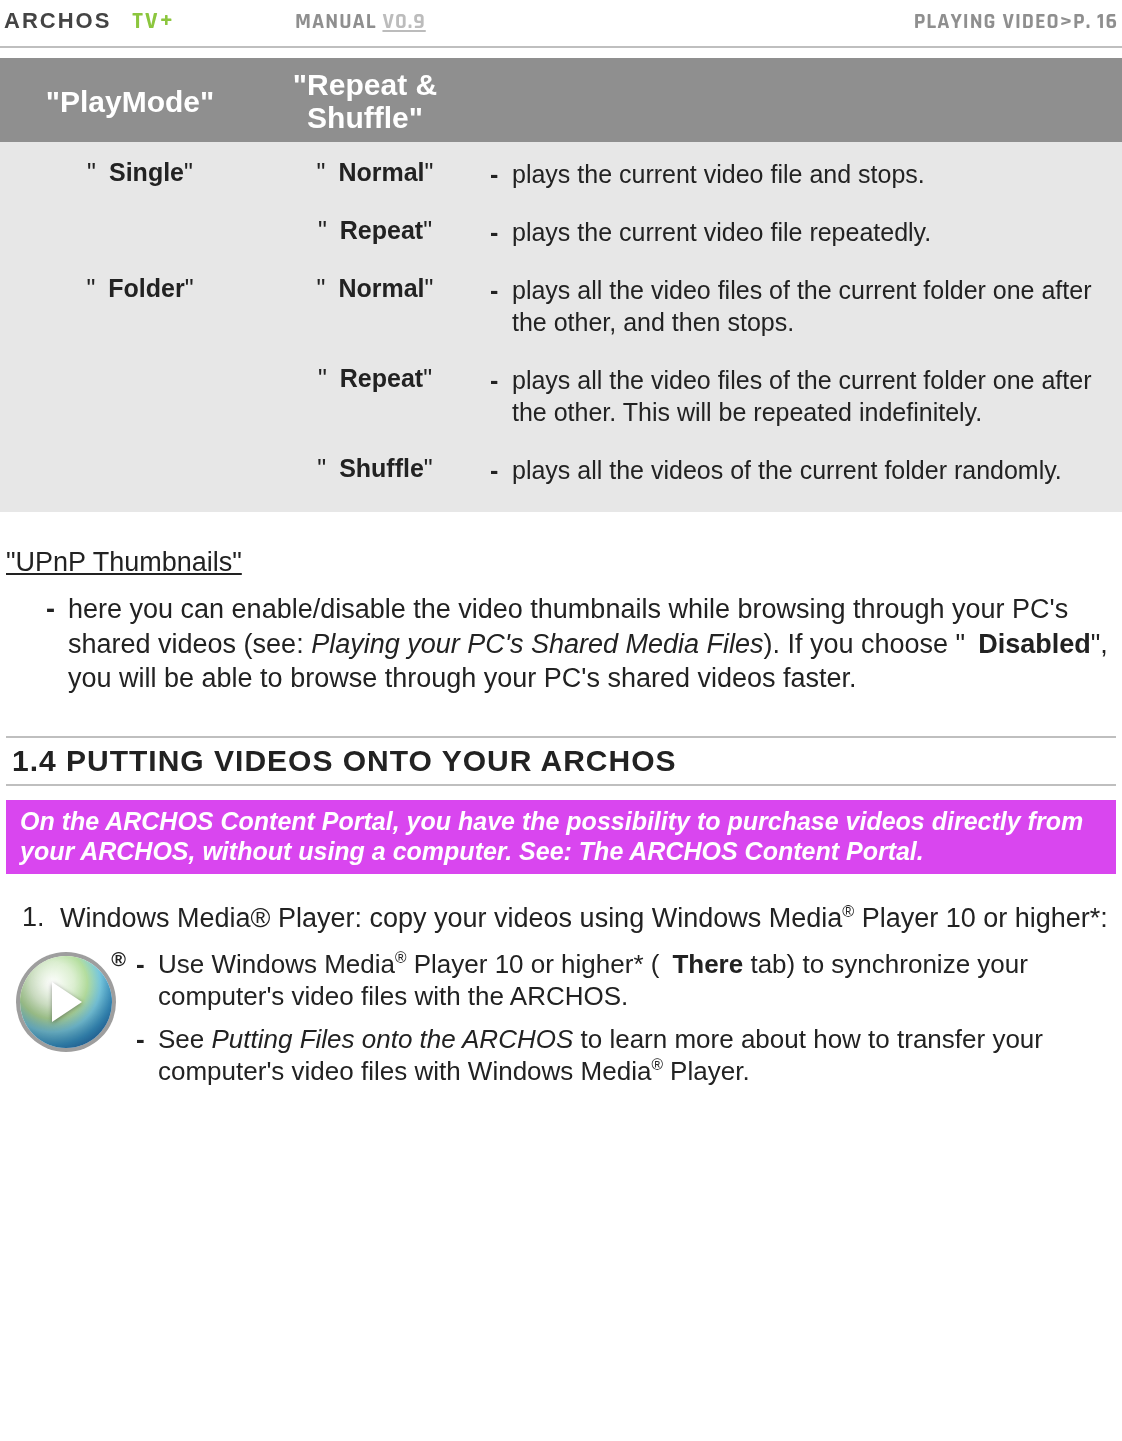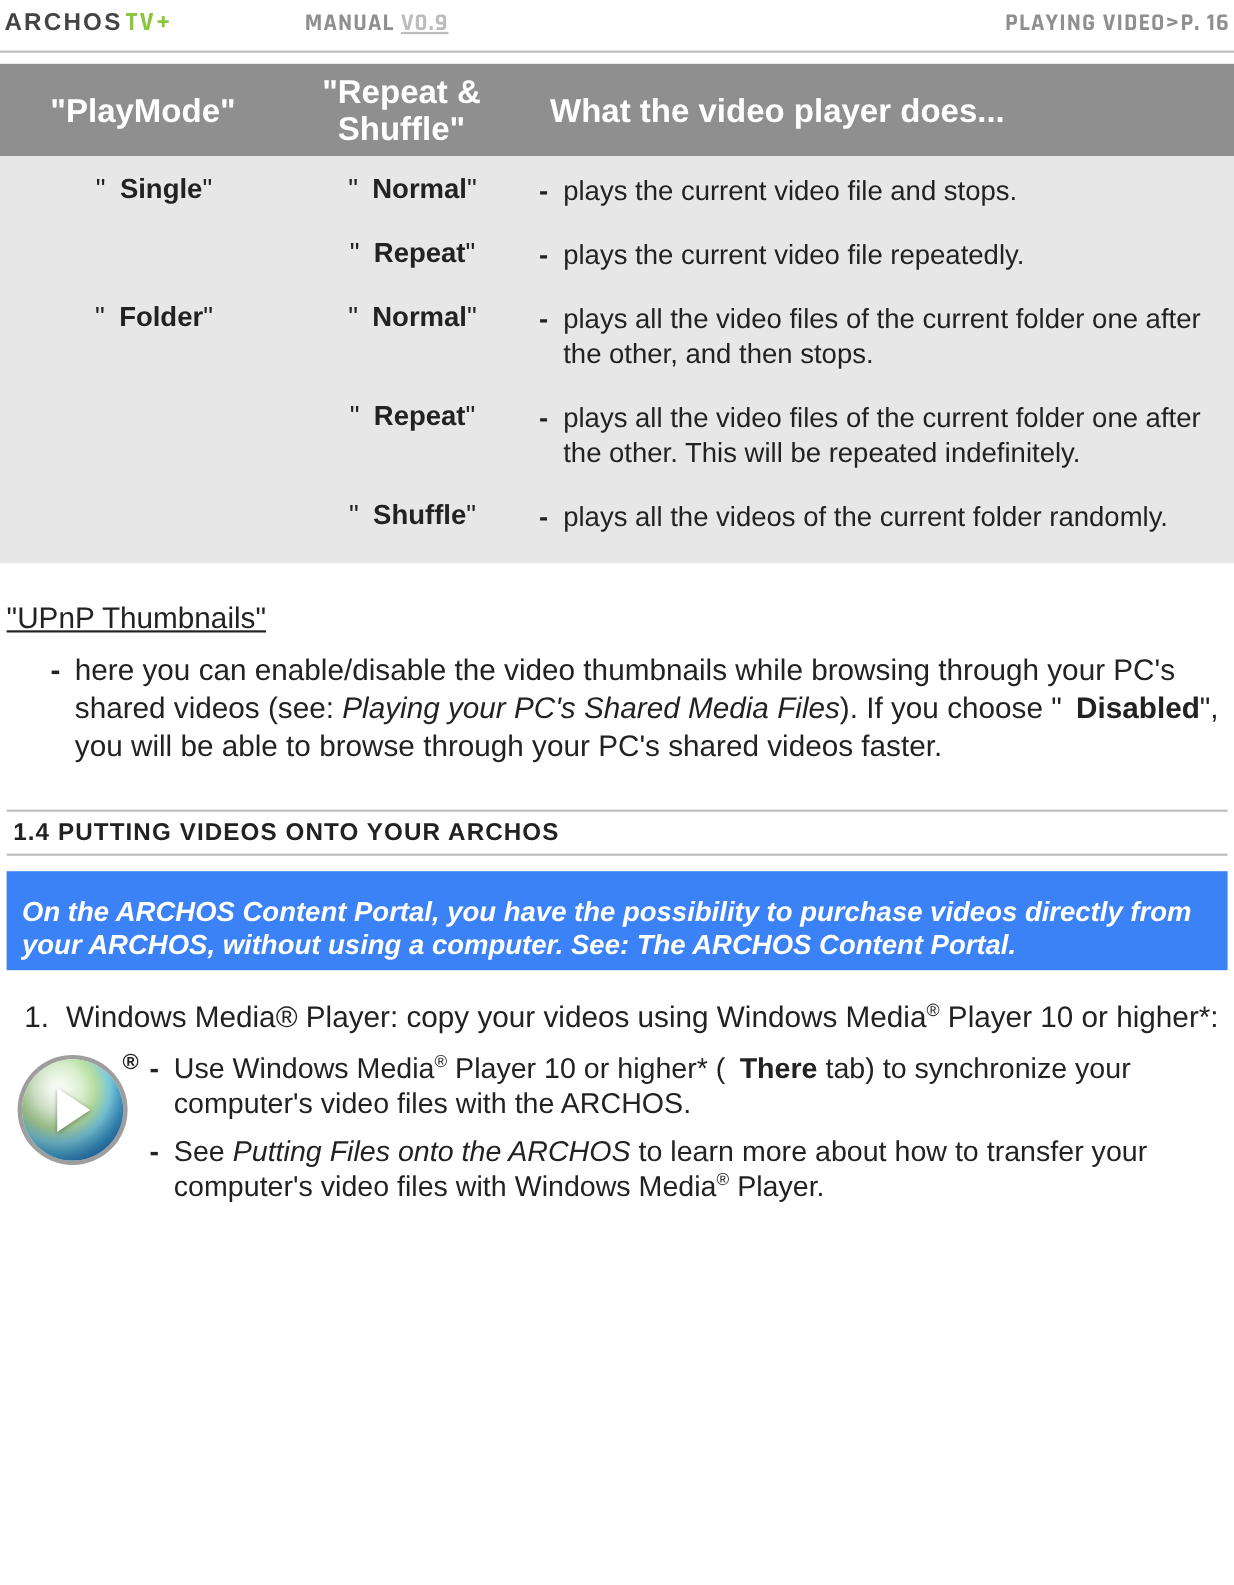--- a/index.html
+++ b/index.html
@@ -12,21 +12,21 @@
     
     .topbar {
       display: flex;
       align-items: baseline;
       padding: 6px 4px 10px 4px;
       font-size: 22px;
       font-weight: 700;
       letter-spacing: 1px;
       font-family: "Rajdhani", "Arial Narrow", Arial, sans-serif;
     }
-    .logo-wrap { display: flex; align-items: baseline; gap: 3px; }
+    .logo-wrap { display: flex; align-items: baseline; gap: 21px; }
     .logo {
       font-family: "Arial Black", sans-serif;
       font-weight: 900;
       letter-spacing: 2px;
       color: #444;
       font-size: 22px;
     }
     .tvplus { color: #8cc63e; font-weight: 800; font-size: 24px; letter-spacing: 2px; text-align: right; }
     .manual { margin-left: 120px; color: #8f8f8f; font-weight: 800; }
     .manual .ver { color: #bcbcbc; font-weight: 700; text-decoration: underline; }
@@ -67,32 +67,32 @@
     
     .content { padding: 35px 6px 0 6px; font-size: 27px; }
     .subhead { text-decoration: underline; margin-bottom: 14px; }
     .bullet-block { padding-left: 40px; }
     .bullet-block .dash-item { padding-left: 22px; }
     .italic { font-style: italic; }
 
     .sep { height: 2px; background:#bfbfbf; margin: 40px 0 6px 0; }
     .section-num {
       font-family: "Arial Black", "Bauhaus 93", sans-serif;
-      font-weight: 900; font-size: 22px; letter-spacing: 1px;
+      font-weight: 900; font-size: 30px; letter-spacing: 1px;
       text-transform: uppercase;
       padding: 0 0 4px 6px;
       font-stretch: expanded;
     }
     .sep2 { height: 2px; background:#bfbfbf; margin: 2px 0 14px 0; }
 
     .callout {
-      background: #3b82f6; color: #fff; font-style: italic; font-weight: 700;
+      background: #d946ef; color: #fff; font-style: italic; font-weight: 700;
       font-family: Helvetica, Arial, sans-serif;
       font-size: 25px; line-height: 1.2;
-      padding: 22px 10px 8px 14px; margin-bottom: 28px;
+      padding: 6px 10px 8px 14px; margin-bottom: 28px;
     }
 
     .para { margin-bottom: 26px; line-height: 1.25; text-align: justify;}
 
     .ol-item { display: flex; gap: 10px; padding-left: 16px; margin-bottom: 14px; }
     .ol-num  { min-width: 28px; }
     .ol-text .ul { }
 
     .wmp-row { display: flex; gap: 20px; padding-left: 10px; }
     .wmp-icon {
@@ -137,21 +137,20 @@
 </div>
 <div class="hr-top"></div>
 
 <div class="tbl">
   <div class="tbl-head">
     <div>"PlayMode"</div>
     <div>
       <span>"Repeat &amp;</span><br>
       <span>Shuffle"</span>
     </div>
-    <div class="col3">What the video player does...</div>
   </div>
   <div class="tbl-body">
 
     <div class="play-col">"<span class="bold">Single</span>"</div>
     <div class="shuf-col">"<span class="bold">Normal</span>"</div>
     <div class="desc-col">
       <div class="dash-item"><span class="dash">-</span><span>plays the current video file and stops.</span></div>
     </div>
 
     <div class="play-col"></div>

